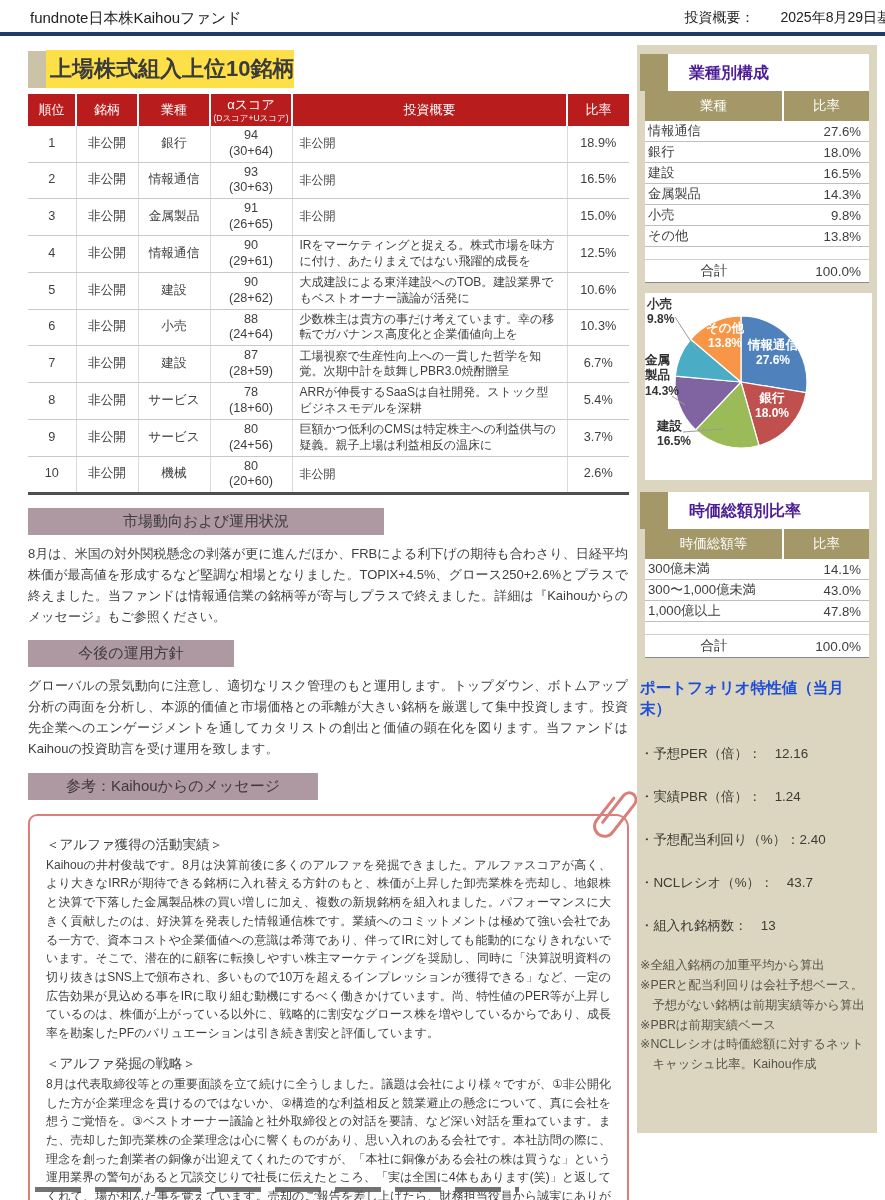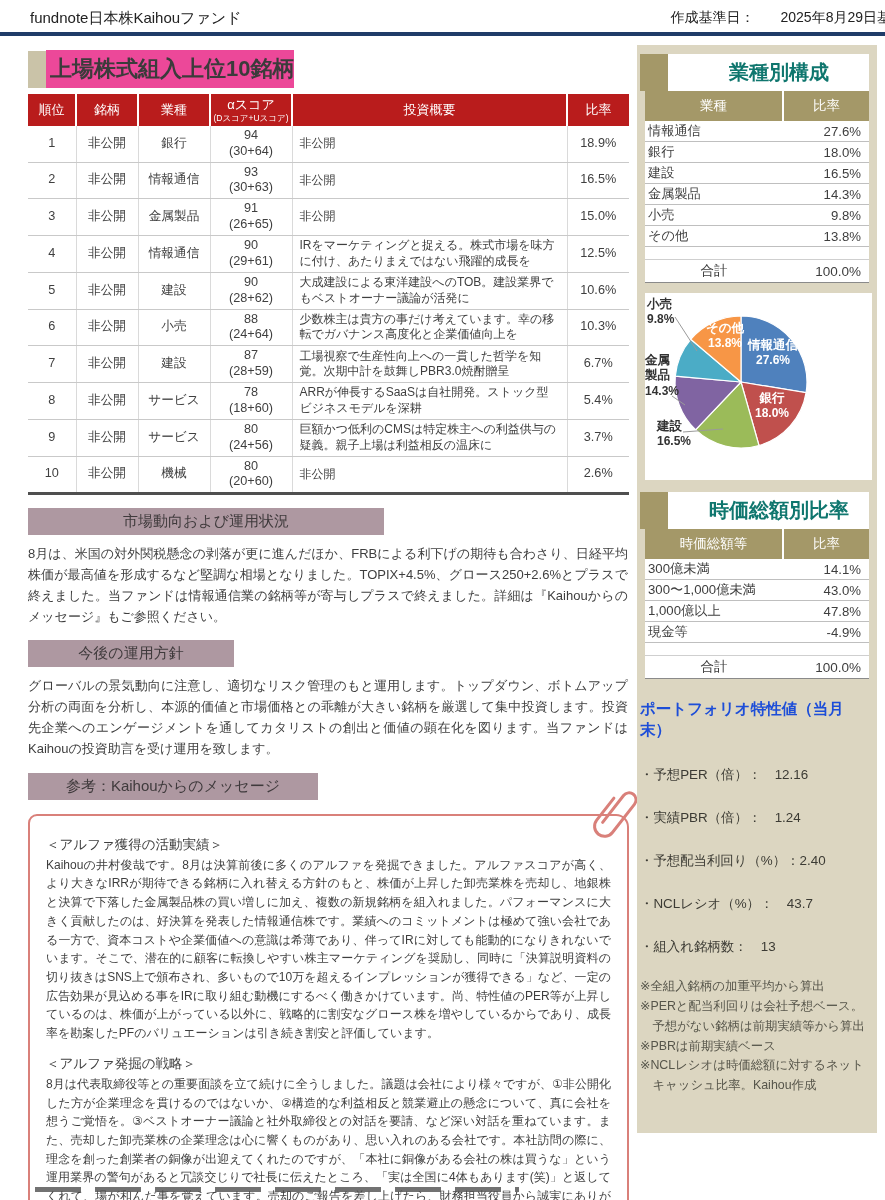--- a/index.html
+++ b/index.html
@@ -8,21 +8,21 @@
 
   
   .brand{position:absolute;left:30px;top:9px;font-size:15px;color:#222;}
   .made-date{position:absolute;right:16px;top:9px;font-size:14px;color:#222;display:flex;gap:26px;}
   .navy-rule{position:absolute;left:0;top:32px;width:885px;height:4px;background:#1f3c68;}
 
   
   .left-col{position:absolute;left:28px;top:50px;width:601px;}
   .title-row{position:relative;height:40px;margin-bottom:4px;}
   .title-sq{position:absolute;left:0;top:1px;width:20px;height:37px;background:#cac3a8;}
-  .page-title{position:absolute;left:18px;top:0;margin:0;font-size:22px;font-weight:bold;color:#3b3b3b;background:#ec4899;padding-left:4px;line-height:38px;}
+  .page-title{position:absolute;left:18px;top:0;margin:0;font-size:22px;font-weight:bold;color:#3b3b3b;background:#fde047;padding-left:4px;line-height:38px;}
 
   table.main{border-collapse:collapse;width:601px;table-layout:fixed;}
   table.main th{background:#b91c1c;color:#fff;font-weight:normal;font-size:13px;padding:3px 2px;border-right:2px solid #fff;vertical-align:middle;line-height:1.2;}
   table.main th:last-child{border-right:none;}
   table.main .alpha-sub{display:block;font-size:8.5px;letter-spacing:0;}
   table.main td{background:#fff;border-bottom:1px solid #c9c9c9;border-right:1px solid #dadada;font-size:12.7px;color:#3f3f3f;text-align:center;padding:2px 2px;line-height:1.25;height:31px;}
   table.main td:last-child{border-right:none;}
   table.main td.summary{text-align:left;font-size:12px;padding:2px 7px;line-height:1.3;}
   table.main tr:last-child td{border-bottom:3px solid #4f4f4f;}
   .c-rank{width:48px;}.c-name{width:62px;}.c-sector{width:72px;}.c-alpha{width:82px;}.c-summary{width:275px;}.c-weight{width:62px;}
@@ -38,21 +38,21 @@
   .msg-box p{margin:2px 0 10px 0;font-size:12px;line-height:1.56;text-align:justify;color:#3e3e3e;}
   .paperclip{position:absolute;right:-8px;top:-32px;transform:rotate(38deg);}
 
   .cut-dashes{position:absolute;left:35px;top:1187px;width:484px;height:5px;
     background:repeating-linear-gradient(90deg,#4f4f4f 0 46px,transparent 46px 60px);opacity:.8;}
 
   
   .sidebar{position:absolute;left:637px;top:45px;width:240px;height:1088px;background:#dcd6c1;}
   .sb-head{display:flex;margin:9px 8px 0 3px;height:37px;}
   .sb-head .sq{width:28px;background:#a49868;}
-  .sb-head .ttl{flex:1;background:#fff;font-size:20px;font-weight:bold;color:#0f766e;line-height:37px;padding-left:21px;text-align:center;}
+  .sb-head .ttl{flex:1;background:#fff;font-size:16px;font-weight:bold;color:#4c1d95;line-height:37px;padding-left:21px;}
   table.sb{border-collapse:collapse;margin:0 8px;width:224px;table-layout:fixed;}
   table.sb th{background:#a49868;color:#fff;font-weight:normal;font-size:13.5px;height:28px;border-right:2px solid #fff;}
   table.sb th:last-child{border-right:none;}
   table.sb td{background:#fff;font-size:13.2px;color:#3e3e3e;height:20px;border-bottom:1px solid #bfbfbf;padding:0 3px;}
   table.sb td.val{text-align:right;padding-right:8px;}
   table.sb tr.blank td{height:12px;border-bottom:1px solid #cfcfcf;}
   table.sb tr.total td{height:22px;border-top:1px solid #8a8a8a;border-bottom:1px solid #8a8a8a;font-size:13.5px;}
   table.sb tr.total td.lbl{text-align:center;}
   .c-sb-l{width:138px;}.c-sb-v{width:86px;}
 
@@ -68,21 +68,21 @@
   .pf-notes{margin-top:21px;}
   .pf-note{font-size:12.4px;line-height:1.6;color:#56554a;}
 </style>
 </head>
 <body>
 
 <div class="page">
 
   <div class="brand">fundnote日本株Kaihouファンド</div>
   <div class="made-date">
-    <span>作成基準日：</span>
+    <span>投資概要：</span>
     <span>2025年8月29日基準</span>
   </div>
   <div class="navy-rule"></div>
 
   <div class="left-col">
 
     <div class="title-row">
       <span class="title-sq"></span>
       <h1 class="page-title">上場株式組入上位10銘柄</h1>
     </div>
@@ -352,24 +352,20 @@
             <td class="val">14.1%</td>
           </tr>
         <tr>
             <td>300〜1,000億未満</td>
             <td class="val">43.0%</td>
           </tr>
         <tr>
             <td>1,000億以上</td>
             <td class="val">47.8%</td>
           </tr>
-        <tr>
-            <td>現金等</td>
-            <td class="val">-4.9%</td>
-          </tr>
         <tr class="blank">
             <td></td>
             <td></td>
           </tr>
         <tr class="total">
             <td class="lbl">合計</td>
             <td class="val">100.0%</td>
           </tr>
       </tbody>
     </table>

